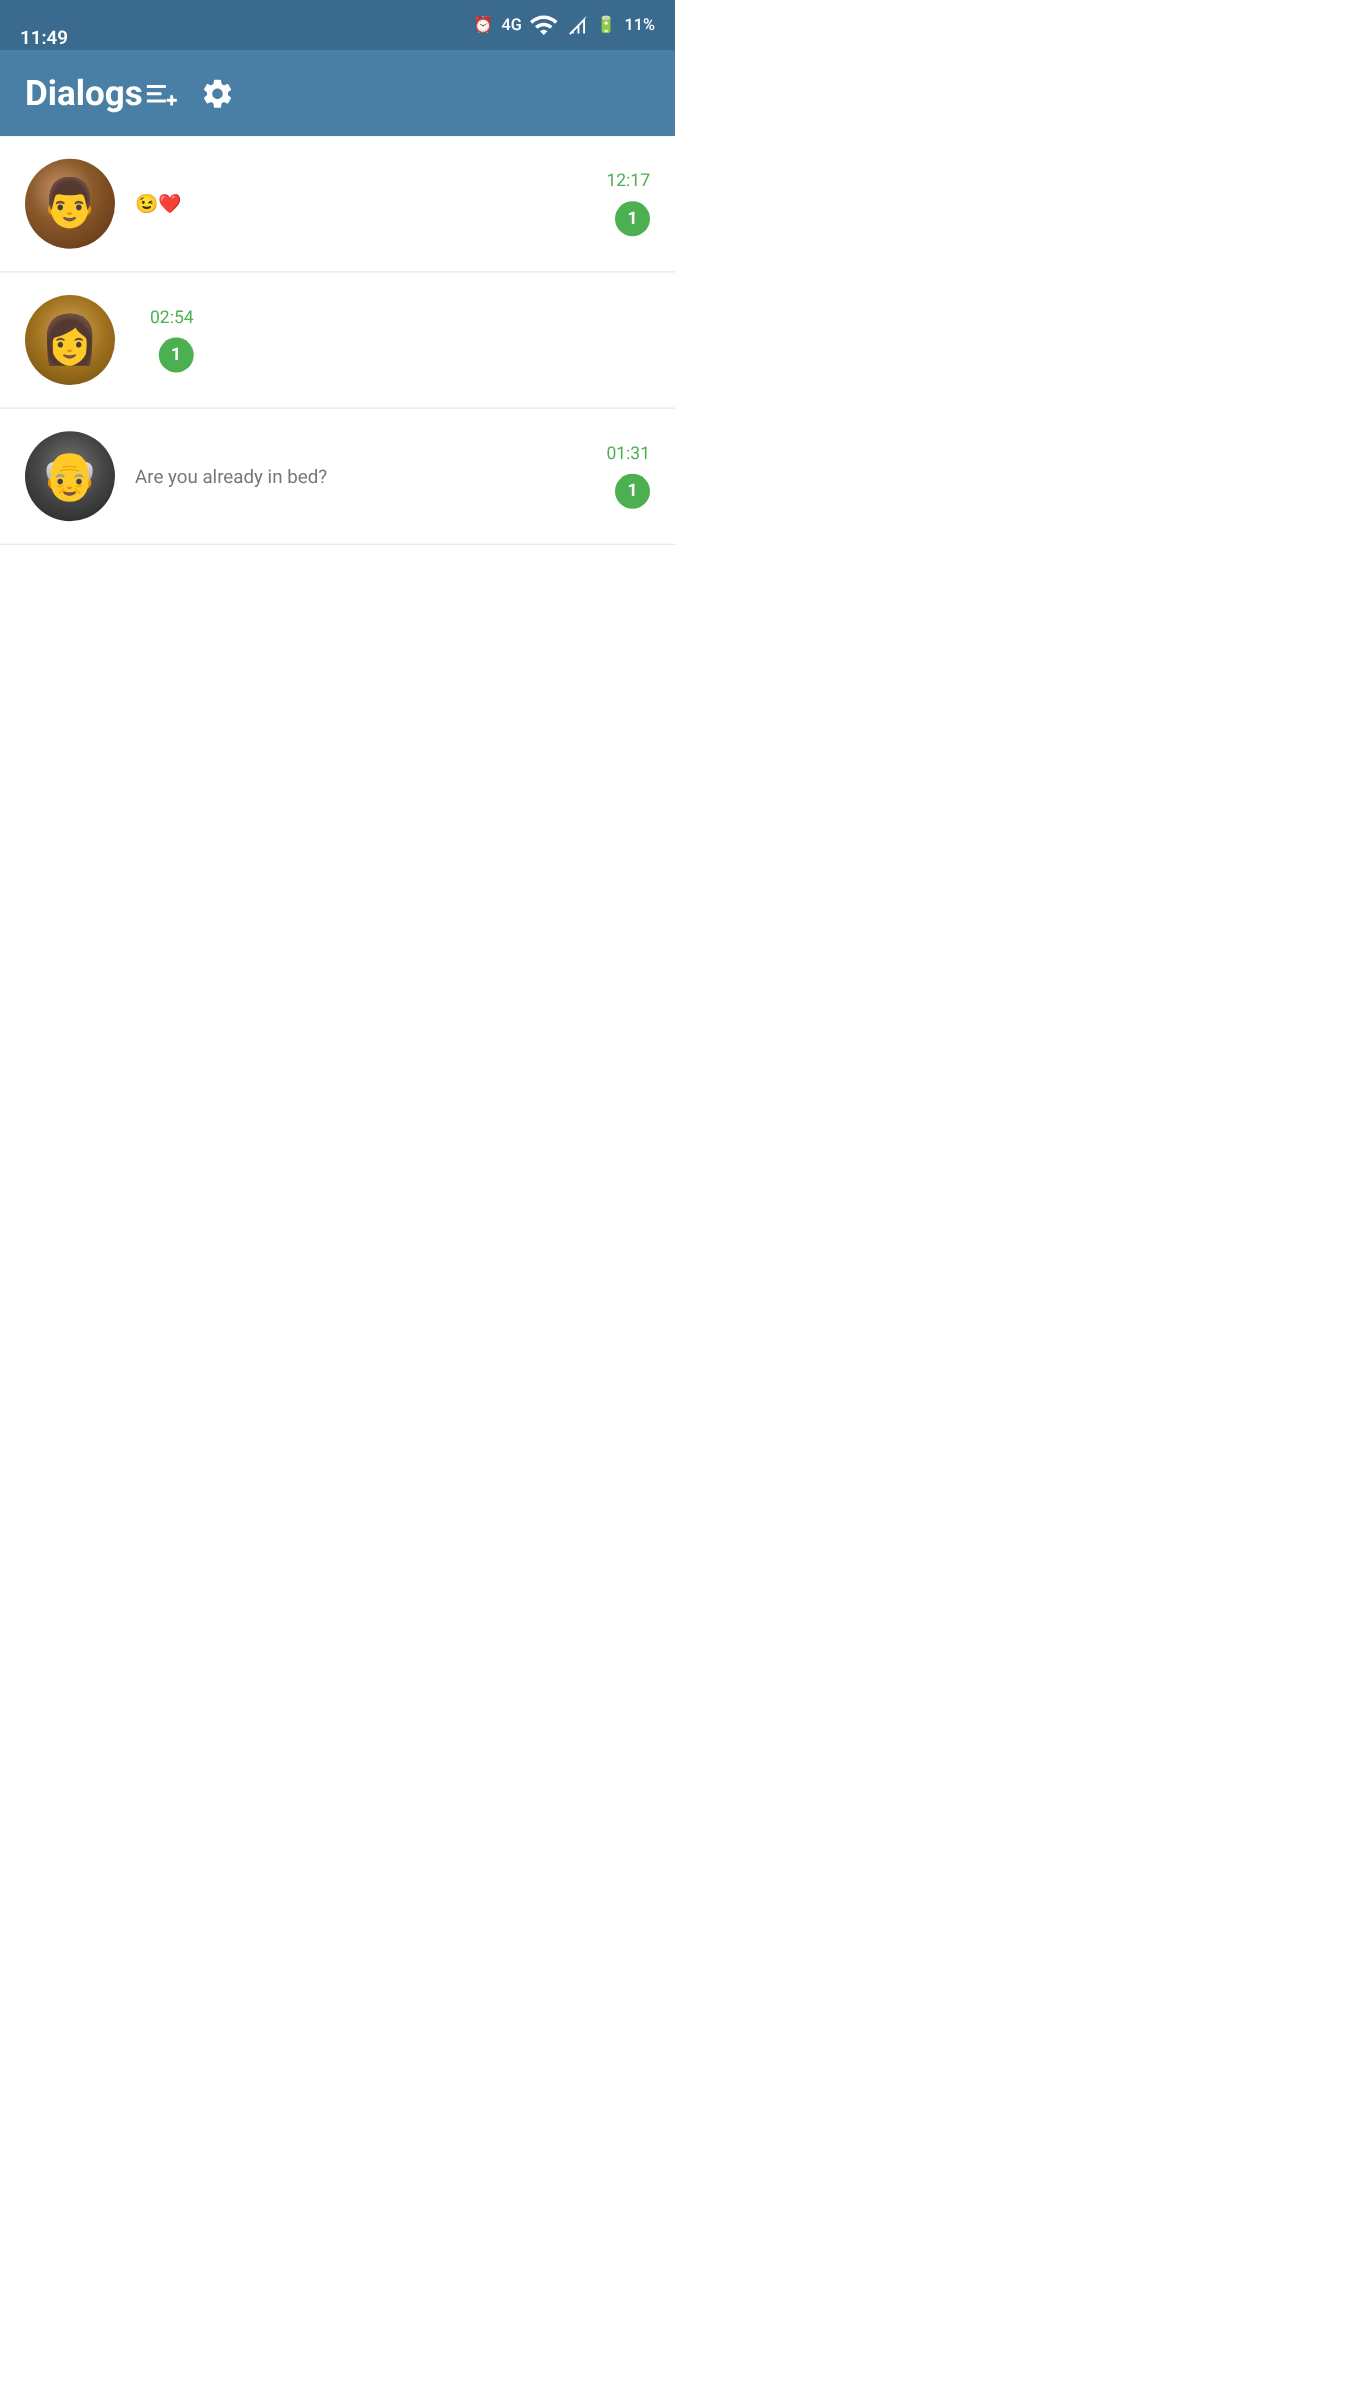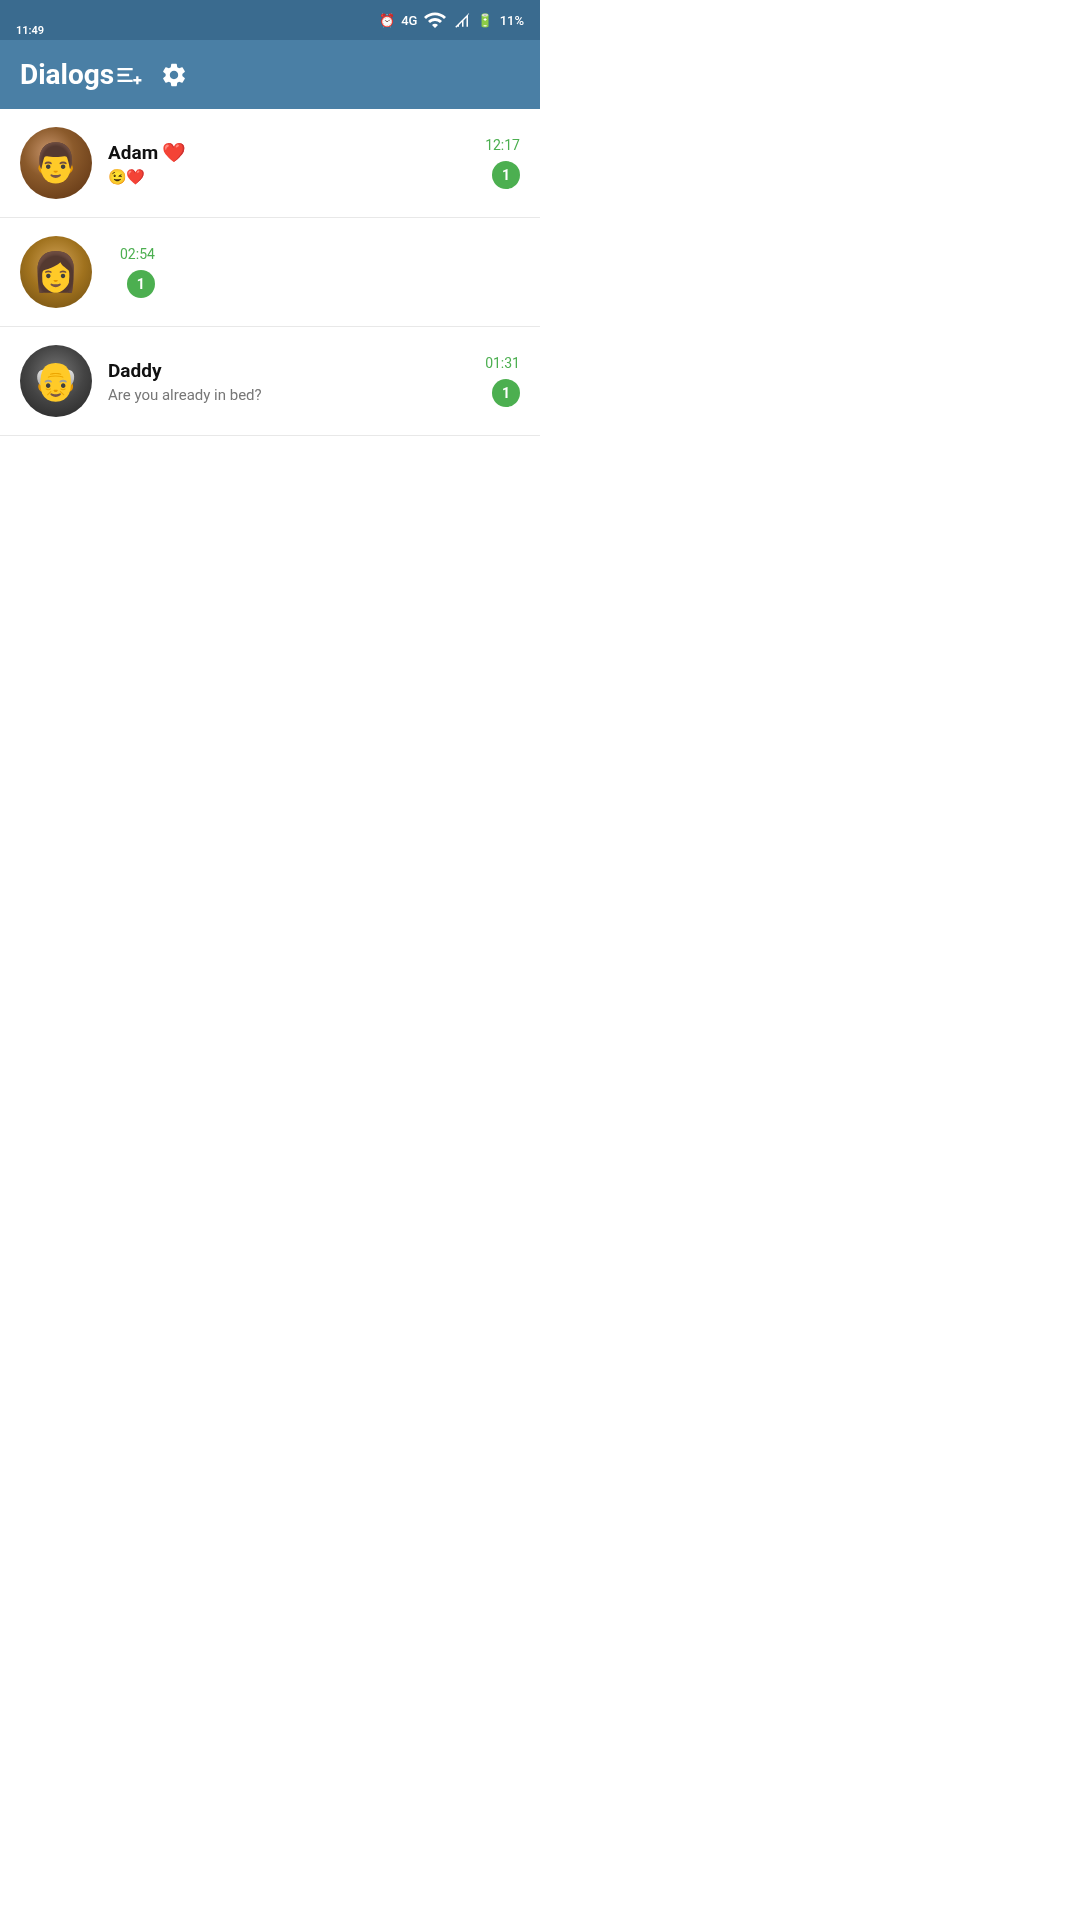--- a/index.html
+++ b/index.html
@@ -19,21 +19,21 @@
       background: #3a6b8f;
       height: 40px;
       display: flex;
       align-items: center;
       justify-content: space-between;
       padding: 0 16px;
       color: #fff;
       font-size: 15px;
       font-weight: 500;
     }
-    .status-time { font-size: 11px; font-weight: 600; margin-top: 20px; }
+    .status-time { font-size: 15px; font-weight: 600; margin-top: 20px; }
     .status-icons { display: flex; align-items: center; gap: 6px; font-size: 13px; }
 
     
     .header {
       background: #4a7fa5;
       padding: 18px 20px 0 20px;
       display: flex;
     }
     .header-top {
       display: flex;
@@ -246,43 +246,39 @@
     </div>
   </div>
 
 </div>
 
 <div class="chat-list">
 
   <div class="chat-item">
     <div class="avatar avatar-adam"></div>
     <div class="chat-content">
-      <div class="chat-name">
-        <span>Adam ❤️</span>
-      </div>
       <div class="chat-message">😉❤️</div>
     </div>
     <div class="chat-right">
       <span class="chat-time">12:17</span>
       <div class="chat-badge">1</div>
     </div>
   </div>
 
   <div class="chat-item">
     <div class="avatar avatar-mother"></div>
     <div class="chat-right">
       <span class="chat-time">02:54</span>
       <div class="chat-badge">1</div>
     </div>
   </div>
 
   <div class="chat-item">
     <div class="avatar avatar-daddy"></div>
     <div class="chat-content">
-      <div class="chat-name">Daddy</div>
       <div class="chat-message">Are you already in bed?</div>
     </div>
     <div class="chat-right">
       <span class="chat-time">01:31</span>
       <div class="chat-badge">1</div>
     </div>
   </div>
 
 </div>
 

